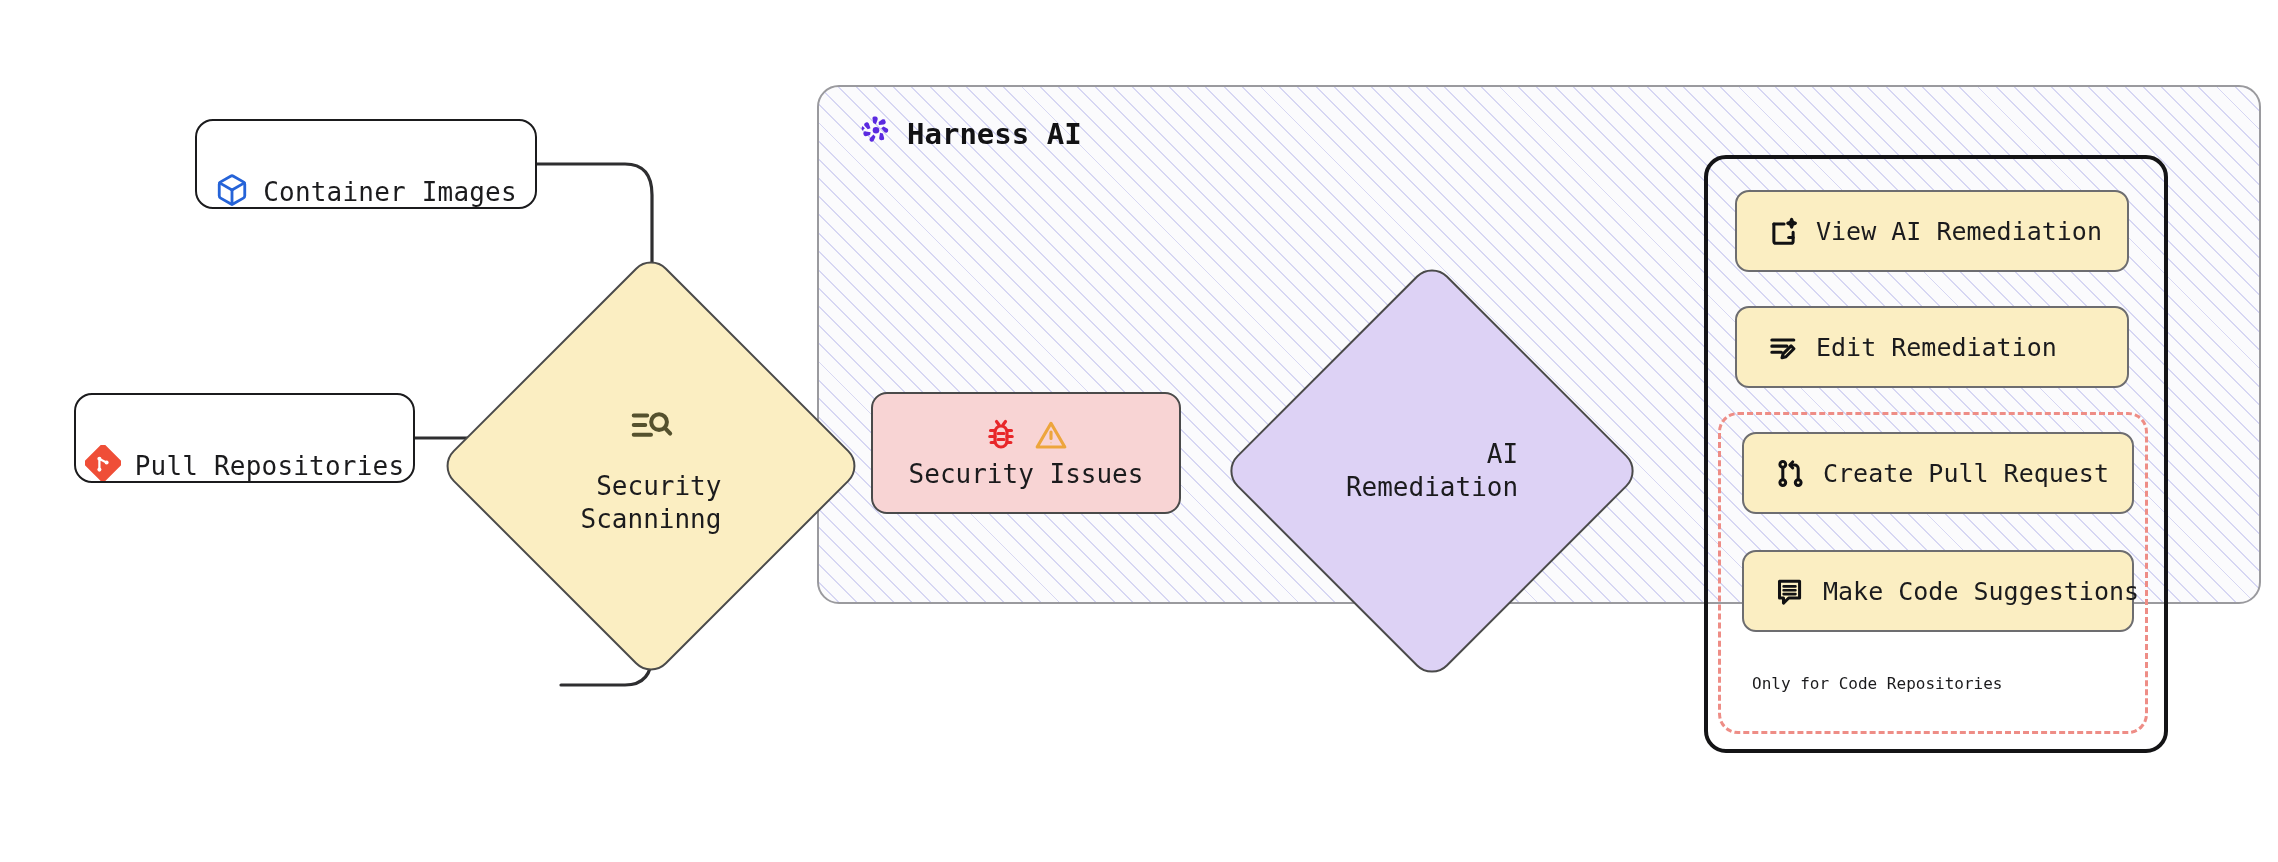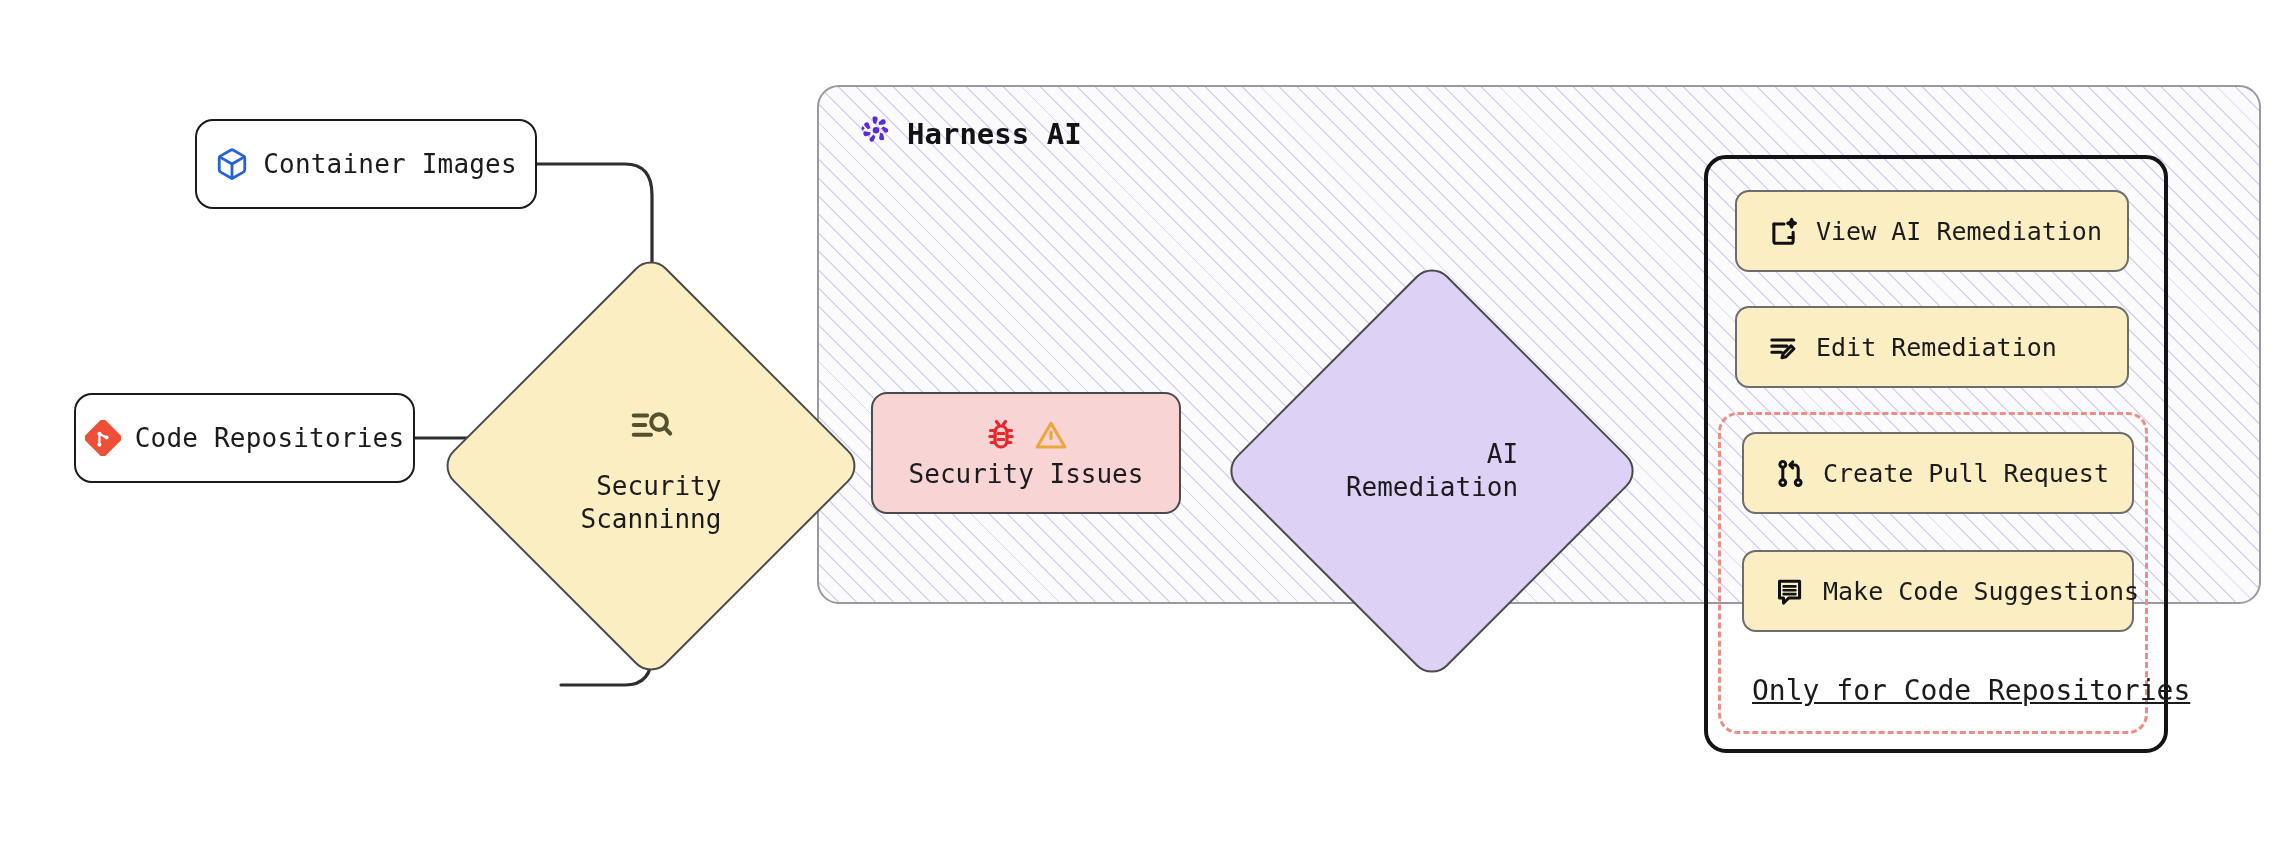--- a/index.html
+++ b/index.html
@@ -7,21 +7,21 @@
     width:2278px;height:862px;position:relative;overflow:hidden;
     font-family:"DejaVu Sans Mono","Liberation Mono",monospace;
     color:#1b1b1d;
   }
   #canvas{position:absolute;inset:0;}
   svg.wires{position:absolute;left:0;top:0;width:2278px;height:862px;pointer-events:none;}
 
   
   .node{
     position:absolute;box-sizing:border-box;
-    display:flex;align-items:center;justify-content:center;
+    display:flex;align-items:flex-end;justify-content:center;
     border:2.4px solid #1b1b1d;border-radius:18px;background:#ffffff;
     font-size:26px;letter-spacing:.2px;white-space:nowrap;
   }
   .node .ico{display:inline-flex;align-items:center;justify-content:center;margin-right:14px;flex:0 0 auto;}
   .node .lbl{line-height:1.1;}
 
   
   #harness{
     position:absolute;left:817px;top:85px;width:1444px;height:519px;
     box-sizing:border-box;border:2.2px solid #9a9a9e;border-radius:22px;
@@ -76,21 +76,21 @@
     box-sizing:border-box;border:2.2px solid #6d6d70;border-radius:14px;
     background:#fbeec2;display:flex;align-items:center;padding-left:30px;
     font-size:25px;white-space:nowrap;
   }
   .action .ico{margin-right:16px;display:inline-flex;align-items:center;}
   #act0{top:190px;}
   #act1{top:306px;}
   #act2{top:432px;left:1742px;width:392px;}
   #act3{top:550px;left:1742px;width:392px;}
   #onlyfor{
-    position:absolute;left:1752px;top:674px;font-size:28px;color:#1b1b1d;white-space:nowrap;text-decoration:underline;
+    position:absolute;left:1752px;top:674px;font-size:16px;color:#1b1b1d;white-space:nowrap;
   }
 
   
   #n-container{left:195px;top:119px;width:342px;height:90px;}
   #n-code{left:74px;top:393px;width:341px;height:90px;}
   #n-iac{left:194px;top:640px;width:367px;height:90px;}
 </style>
 </head>
 <body>
 
@@ -155,21 +155,21 @@
       <svg width="36" height="36" viewBox="0 0 24 24">
         <rect x="2.4" y="2.4" width="19.2" height="19.2" rx="2.4" transform="rotate(45 12 12)" fill="#ef4e37"></rect>
         <g fill="none" stroke="#ffffff" stroke-width="1.5" stroke-linecap="round">
           <circle cx="9.6" cy="9.2" r="1.35" fill="#fff" stroke="none"></circle>
           <circle cx="14.4" cy="11.6" r="1.35" fill="#fff" stroke="none"></circle>
           <circle cx="9.6" cy="16.4" r="1.35" fill="#fff" stroke="none"></circle>
           <path d="M9.6 10.6v4.5M10.7 9.9l2.6 1.2"></path>
         </g>
       </svg>
     </span>
-    <span class="lbl">Code Repositories</span>
+    <span class="lbl">Pull Repositories</span>
   </div>
 
 
   <div class="diamond" id="scan">
     <div class="dshape"></div>
     <div class="dinner">
       <span class="ico">
         <svg width="46" height="46" viewBox="0 0 24 24" fill="none" stroke="#55512e" stroke-width="2.1" stroke-linecap="round" stroke-linejoin="round">
           <path d="M3 6h7M3 11h6M3 16h9"></path>
           <circle cx="16.2" cy="9.4" r="4.1"></circle>

